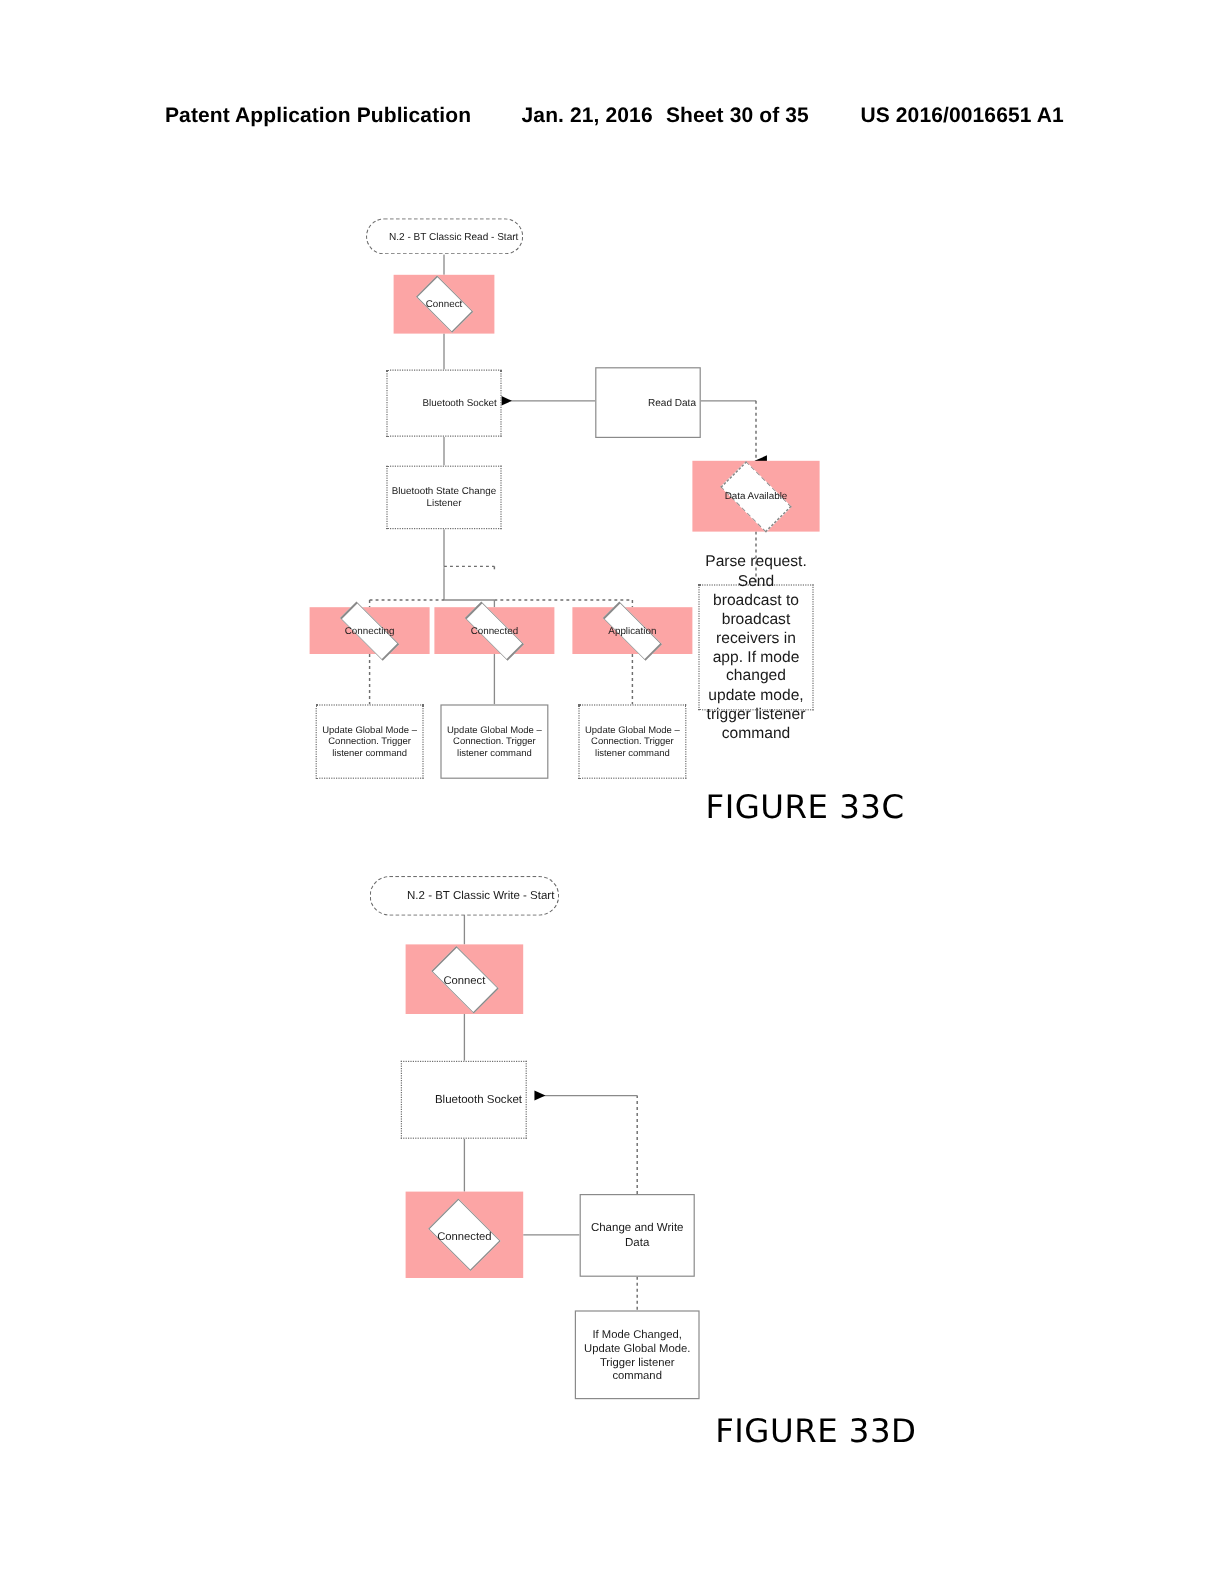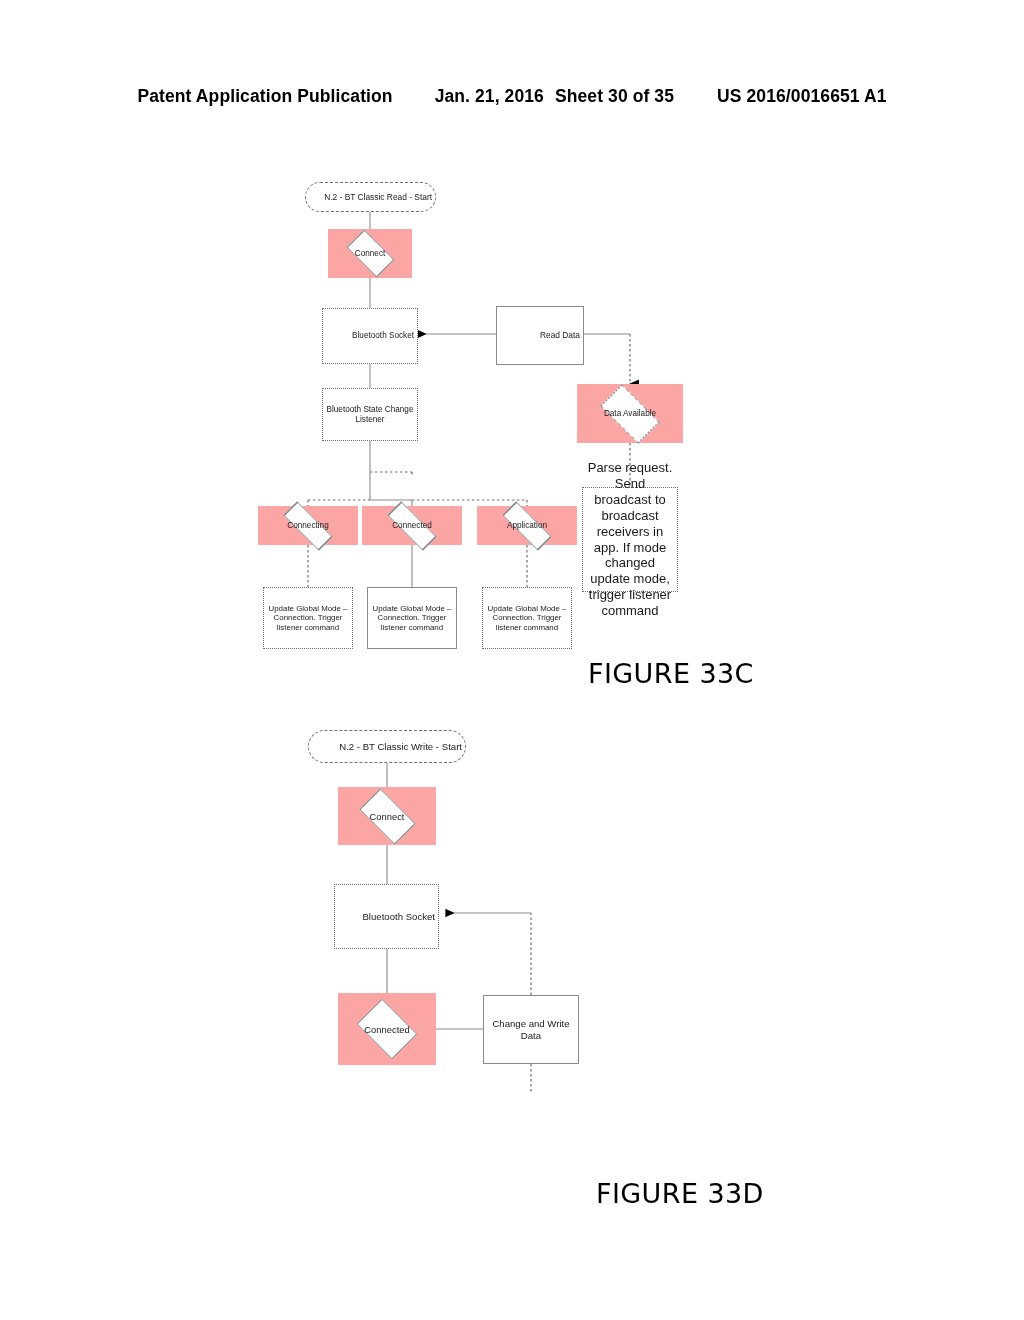--- a/index.html
+++ b/index.html
@@ -257,15 +257,18 @@
 <div class="diamond" style="left:338px; top:993px; width:98px; height:72px;">
   <div class="dshape" style="width:50px; height:50px; margin-left:-25px; margin-top:-25px;
        transform:rotate(45deg) scale(1.0,0.71); border:1px solid #8a8a8a;"></div>
   <div class="dlabel" style="font-size:9.4px;">Connected</div>
 </div>
 
 <div class="node node-solid" style="left:483px; top:995px; width:96px; height:69px;">
   <span class="lbl" style="font-size:9.6px;">Change and Write Data</span>
 </div>
 
+<div class="node node-solid" style="left:479px; top:1092px; width:104px; height:74px;">
+  <span class="lbl" style="font-size:9.4px;">If Mode Changed, Update Global Mode. Trigger listener command</span>
+</div>
 
 <div class="fig-caption" id="fig-33d-caption">FIGURE 33D</div>
 </div>
 
 </body></html>

